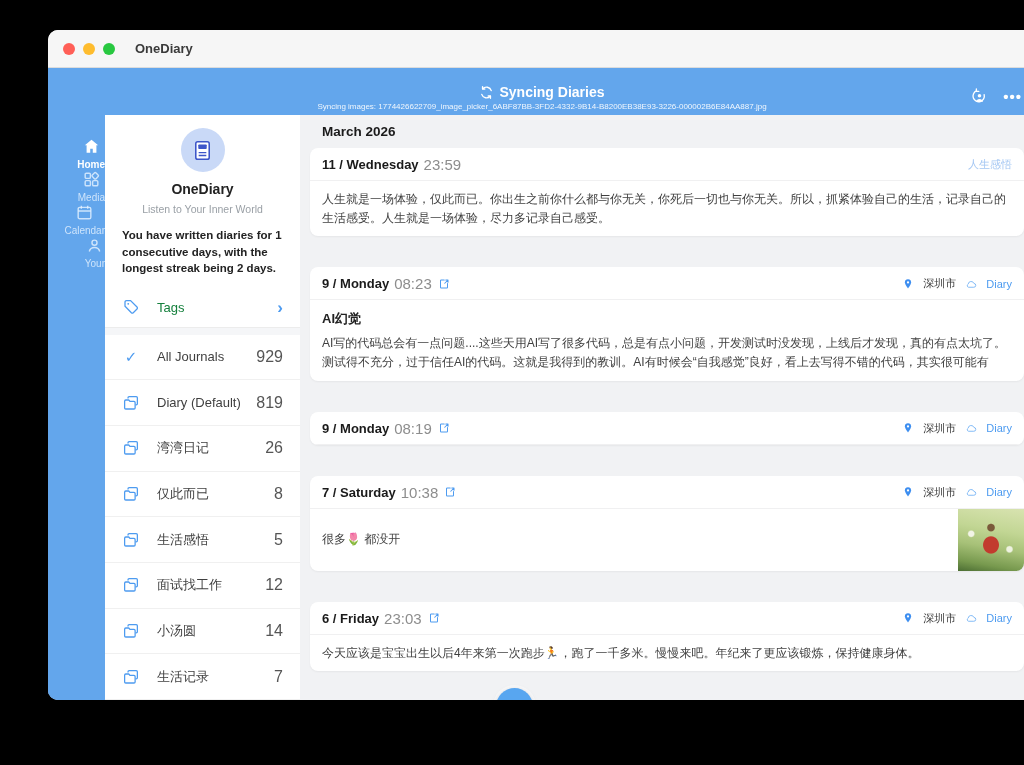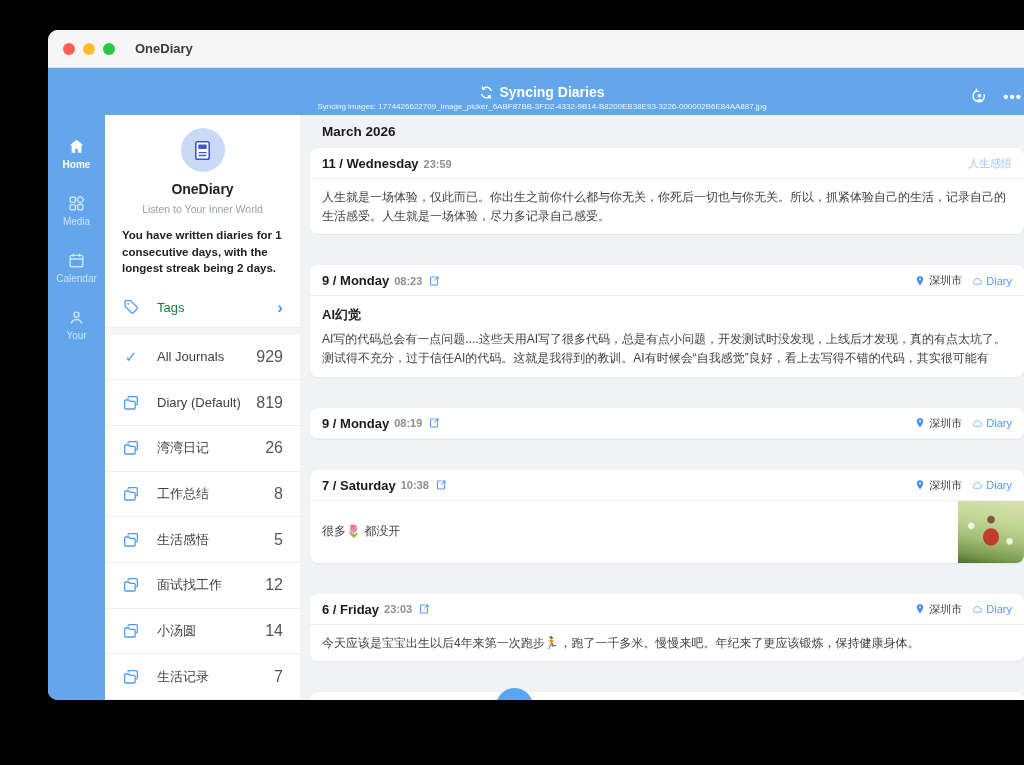--- a/index.html
+++ b/index.html
@@ -18,21 +18,21 @@
   .sync-header { height:47px; position:relative; display:flex; flex-direction:column; justify-content:flex-end; padding-bottom:4px; }
   .sync-title { display:flex; align-items:center; justify-content:center; gap:5px; color:#fff; font-weight:bold; font-size:14px; }
   .sync-detail { text-align:center; color:rgba(255,255,255,.9); font-size:8px; margin-top:2px; }
   .header-actions { position:absolute; right:14px; bottom:10px; display:flex; align-items:center; gap:16px; }
   .ellipsis { color:#fff; font-size:15px; font-weight:bold; letter-spacing:1px; line-height:1; cursor:pointer; }
 
   
   .columns { display:flex; height:585px; }
 
   
-  .nav { width:57px; background:#63a6ec; padding-top:22px; display:flex; flex-direction:column; align-items:center; gap:24px; }
+  .nav { width:57px; background:#63a6ec; padding-top:22px; display:flex; flex-direction:column; align-items:flex-end; }
   .nav-item { display:flex; flex-direction:column; align-items:center; gap:3px; color:rgba(228,241,255,.82); font-size:10px; cursor:pointer; }
   .nav-item.active { color:#fff; font-weight:bold; }
   .nav-item svg { width:19px; height:19px; }
 
   
   .panel { width:195px; background:#fff; display:flex; flex-direction:column; }
   .logo-wrap { display:flex; justify-content:center; padding-top:13px; }
   .logo-circle { width:44px; height:44px; border-radius:50%; background:#c9d9f7; display:flex; align-items:center; justify-content:center; }
   .app-name { text-align:center; font-size:14px; font-weight:bold; color:#222; margin-top:9px; }
   .tagline { text-align:center; font-size:10.5px; color:#9aa0a6; margin-top:6px; }
@@ -47,26 +47,26 @@
   .journal-check { color:#4d9bf0; font-size:15px; font-weight:bold; width:18px; text-align:center; flex:none; }
   .journal-name { font-size:13px; color:#3f3f3f; margin-left:17px; white-space:nowrap; }
   .journal-count { margin-left:auto; font-size:16px; color:#555; }
 
   
   .main { flex:1; background:#f1f2f4; padding:6px 12px 0 10px; overflow:hidden; }
   .month-header { font-size:13.5px; font-weight:bold; color:#1a1a1a; margin:3px 0 9px 12px; }
   .card { background:#fff; border-radius:8px; margin-bottom:31px; box-shadow:0 1px 2px rgba(0,0,0,.05); overflow:hidden; }
   .card-head { display:flex; align-items:center; padding:8px 12px 7px 12px; border-bottom:1px solid #f0f0f1; }
   .e-date { font-size:13px; font-weight:bold; color:#1a1a1a; }
-  .e-time { font-size:11px; color:#8d8d8d; margin-left:5px;font-weight:bold; }
+  .e-time { font-size:15px; color:#8d8d8d; margin-left:5px; }
   .doc-icon { margin-left:6px; display:flex; }
   .doc-icon svg { width:12px; height:12px; }
   .spacer { flex:1; }
   .e-tag { font-size:11px; color:#a5c7f3; }
-  .badge { display:flex; align-items:center; gap:3px; font-size:11px; }
+  .badge { display:flex; align-items:center; gap:9px; font-size:11px; }
   .badge.loc { color:#3c3c3c; }
   .badge.journal { color:#4d9bf0; margin-left:9px; cursor:pointer;text-align:right; }
   .badge svg { width:12px; height:12px; }
   .card-body { position:relative; padding:9px 12px; font-size:12px; color:#3f3f3f; line-height:1.55; }
   .card-body.with-photo { min-height:62px; display:flex; align-items:center; padding-right:80px; }
   .e-title { font-size:13px; font-weight:bold; color:#222; margin-bottom:5px; }
   .photo { position:absolute; right:0; top:0; bottom:0; width:66px; cursor:pointer; }
   .photo-garden { background:
       radial-gradient(circle at 52% 58%, #e58bb4 0 7%, rgba(229,139,180,0) 9%),
       linear-gradient(205deg, #3d6b33 0%, #6f9b4c 22%, #a9c477 38%, #ded8ab 55%, #b9c285 70%, #6d9350 88%, #46722f 100%);
@@ -238,21 +238,21 @@
         </div>
         <div class="journal-row">
           <span style="display:flex;">
               <svg viewBox="0 0 24 24">
                 <g fill="none" stroke="#4d9bf0" stroke-width="1.7" stroke-linejoin="round">
                   <path d="M8 6V5a1.5 1.5 0 0 1 1.5-1.5H19A1.5 1.5 0 0 1 20.5 5v8a1.5 1.5 0 0 1-1.5 1.5h-1"></path>
                   <path d="M3.5 9.5A1.5 1.5 0 0 1 5 8h4l1.6 1.8H16a1.5 1.5 0 0 1 1.5 1.5v7.2A1.5 1.5 0 0 1 16 20H5a1.5 1.5 0 0 1-1.5-1.5z"></path>
                 </g>
               </svg>
             </span>
-          <span class="journal-name">工作总结</span>
+          <span class="journal-name">仅此而已</span>
           <span class="journal-count">8</span>
         </div>
         <div class="journal-row">
           <span style="display:flex;">
               <svg viewBox="0 0 24 24">
                 <g fill="none" stroke="#4d9bf0" stroke-width="1.7" stroke-linejoin="round">
                   <path d="M8 6V5a1.5 1.5 0 0 1 1.5-1.5H19A1.5 1.5 0 0 1 20.5 5v8a1.5 1.5 0 0 1-1.5 1.5h-1"></path>
                   <path d="M3.5 9.5A1.5 1.5 0 0 1 5 8h4l1.6 1.8H16a1.5 1.5 0 0 1 1.5 1.5v7.2A1.5 1.5 0 0 1 16 20H5a1.5 1.5 0 0 1-1.5-1.5z"></path>
                 </g>
               </svg>

